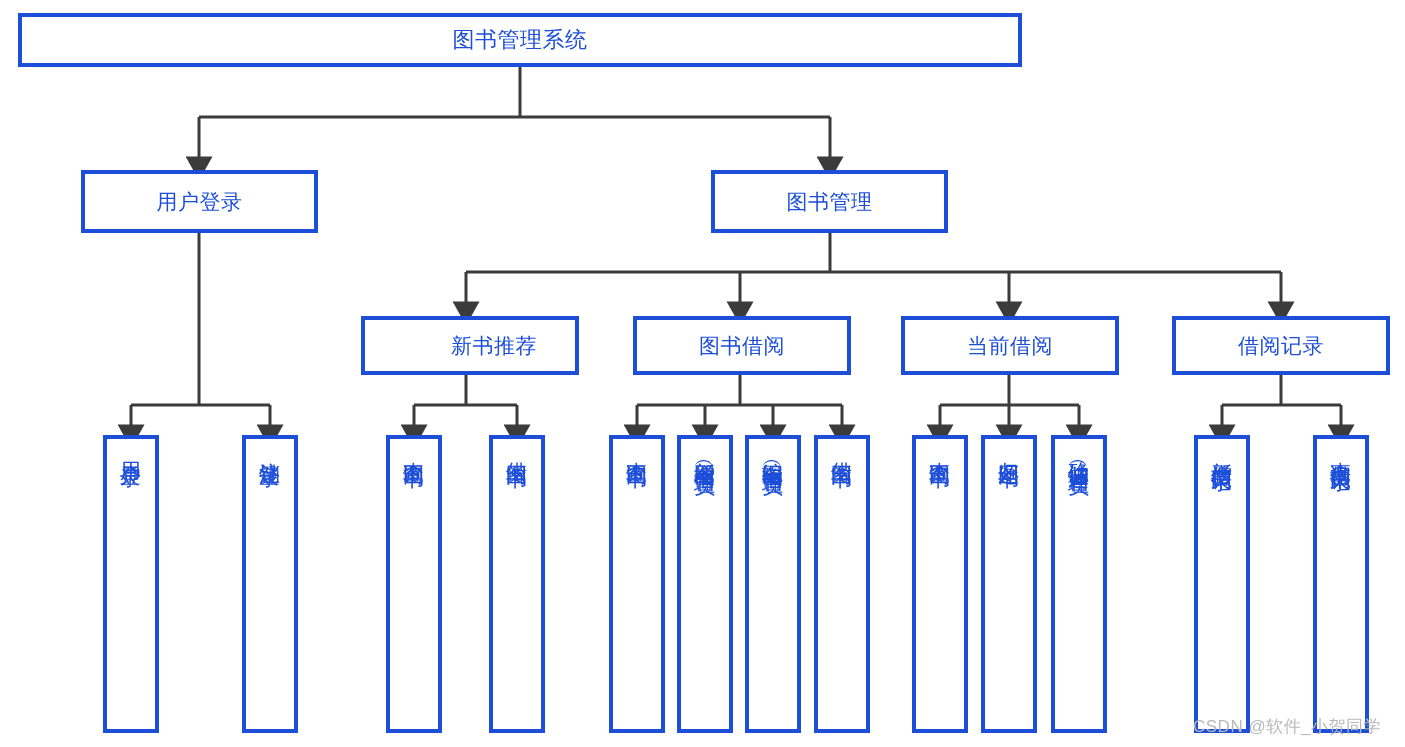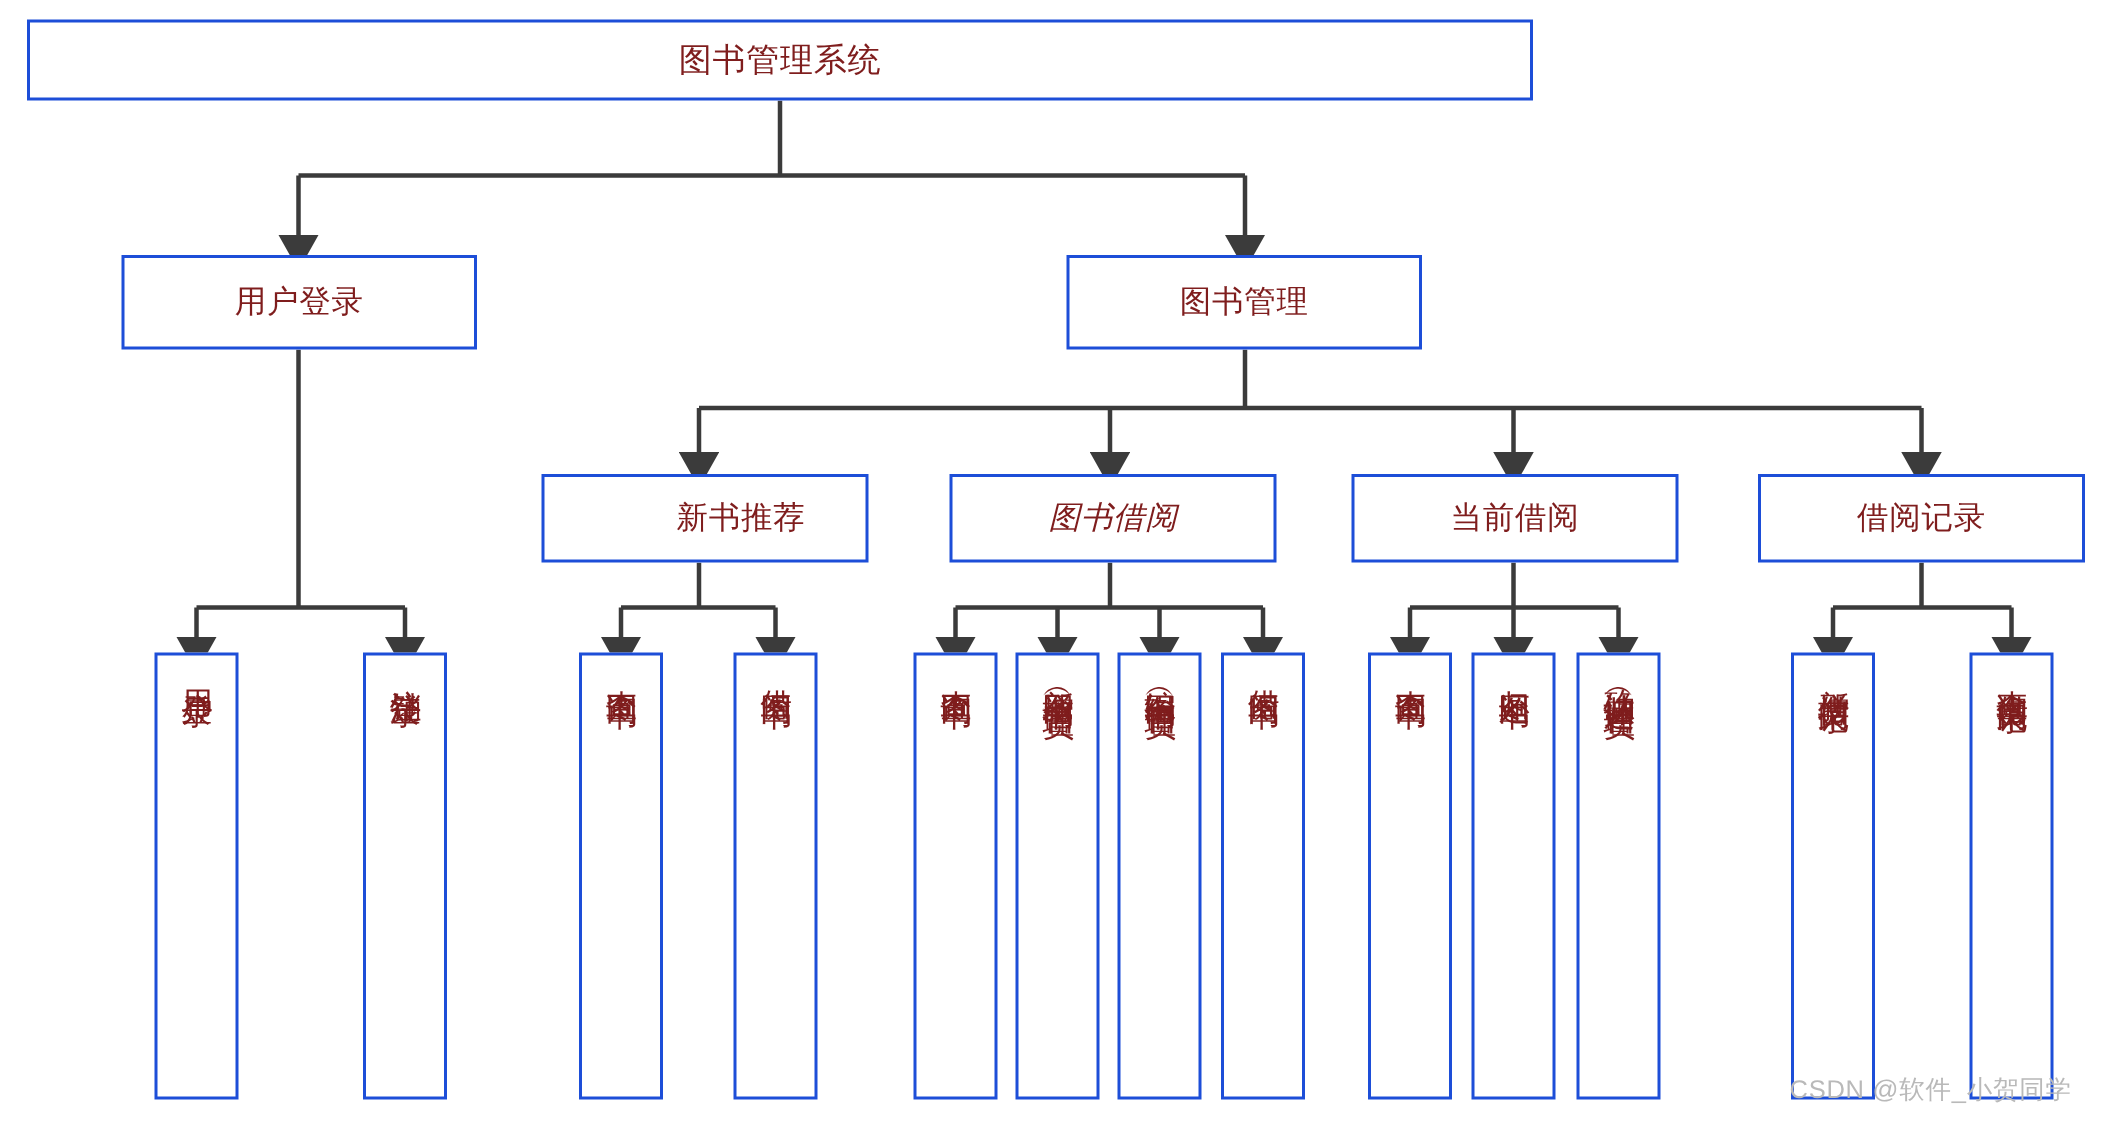--- a/index.html
+++ b/index.html
@@ -22,25 +22,25 @@
     left: 0;
     top: 0;
     width: 1405px;
     height: 747px;
     pointer-events: none;
   }
   .node {
     position: absolute;
     box-sizing: border-box;
     background: #ffffff;
-    border: 2px solid #1d4ed8;
+    border: 4px solid #1d4ed8;
     display: flex;
     align-items: center;
     justify-content: center;
-    color: #7f1d1d;
+    color: #1d4ed8;
   }
   .node .label {
     display: block;
     text-align: center;
     line-height: 1.12;
     letter-spacing: 0.5px;
   }
   .node.horiz .label {
     writing-mode: horizontal-tb;
     font-size: 21px;
@@ -128,21 +128,21 @@
   <div class="node horiz" style="left:81px; top:170px; width:237px; height:63px;">
     <span class="label">用户登录</span>
   </div>
   <div class="node horiz" style="left:711px; top:170px; width:237px; height:63px;align-items:center;">
     <span class="label">图书管理</span>
   </div>
 
   <div class="node horiz" style="left:361px; top:316px; width:218px; height:59px;padding-left:48px;">
     <span class="label">新书推荐</span>
   </div>
-  <div class="node horiz" style="left:633px; top:316px; width:218px; height:59px;font-style:italic;">
+  <div class="node horiz" style="left:633px; top:316px; width:218px; height:59px;">
     <span class="label">图书借阅</span>
   </div>
   <div class="node horiz" style="left:1172px; top:316px; width:218px; height:59px;">
     <span class="label">借阅记录</span>
   </div>
   <div class="node horiz" style="left:901px; top:316px; width:218px; height:59px;">
     <span class="label">当前借阅</span>
   </div>
 
   <div class="node vert" style="left:103px; top:435px; width:56px; height:298px;">

